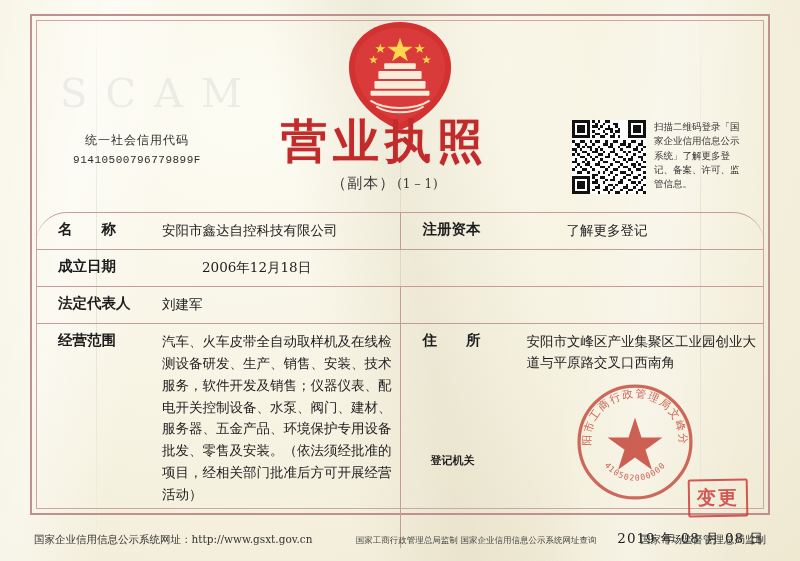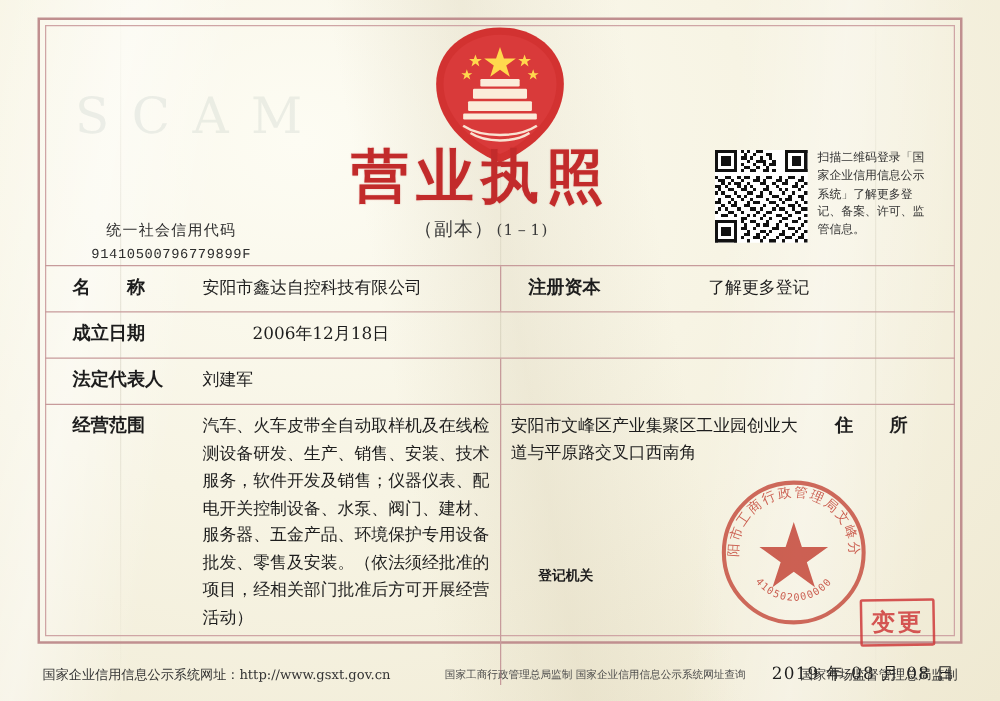--- a/index.html
+++ b/index.html
@@ -99,21 +99,20 @@
   }
 
   
   .credit-code {
     position: absolute;
     left: 72px;
     top: 132px;
     width: 130px;
     text-align: center;
     color: #2e2e2e;
-    margin-top: 44px;
   }
   .credit-code .label {
     font-size: 12px;
     letter-spacing: 1px;
     font-family: "DejaVu Serif", serif;
   }
   .credit-code .value {
     margin-top: 5px;
     font-size: 11px;
     font-family: "Liberation Mono", monospace;
@@ -145,20 +144,21 @@
   }
 
   
   .table {
     position: absolute;
     left: 36px;
     top: 212px;
     right: 36px;
     bottom: 52px;
     border-top: 1px solid #c79b9b;
+    border-radius: 31px;
   }
   .row {
     display: flex;
     border-bottom: 1px solid #c79b9b;
     min-height: 36px;
   }
   .row:last-child { border-bottom: none; }
   .cell {
     box-sizing: border-box;
     padding: 7px 8px 6px 8px;
@@ -557,22 +557,22 @@
       </div>
     </div>
 
     <div class="row auth-row" style="flex:1;">
       <div class="left-col" style="align-items:flex-start;">
         <div class="cell lbl">经营范围</div>
         <div class="cell val scope-val">汽车、火车皮带全自动取样机及在线检测设备研发、生产、销售、安装、技术服务，软件开发及销售；仪器仪表、配电开关控制设备、水泵、阀门、建材、服务器、五金产品、环境保护专用设备批发、零售及安装。（依法须经批准的项目，经相关部门批准后方可开展经营活动）</div>
       </div>
       <div class="right-col" style="flex-direction:column;">
         <div style="display:flex;width:100%;">
+          <div class="cell lbl">住　　所</div>
           <div class="cell val">安阳市文峰区产业集聚区工业园创业大道与平原路交叉口西南角</div>
-          <div class="cell lbl">住　　所</div>
         </div>
         <div style="display:flex;width:100%;margin-top:34px;padding-left:30px;">
           <div class="auth-label">登记机关</div>
         </div>
         <div style="display:flex;width:100%;justify-content:flex-end;padding-right:26px;margin-top:22px;">
           <div class="auth-date">2019 年 08 月 08 日</div>
         </div>
       </div>
     </div>
 

